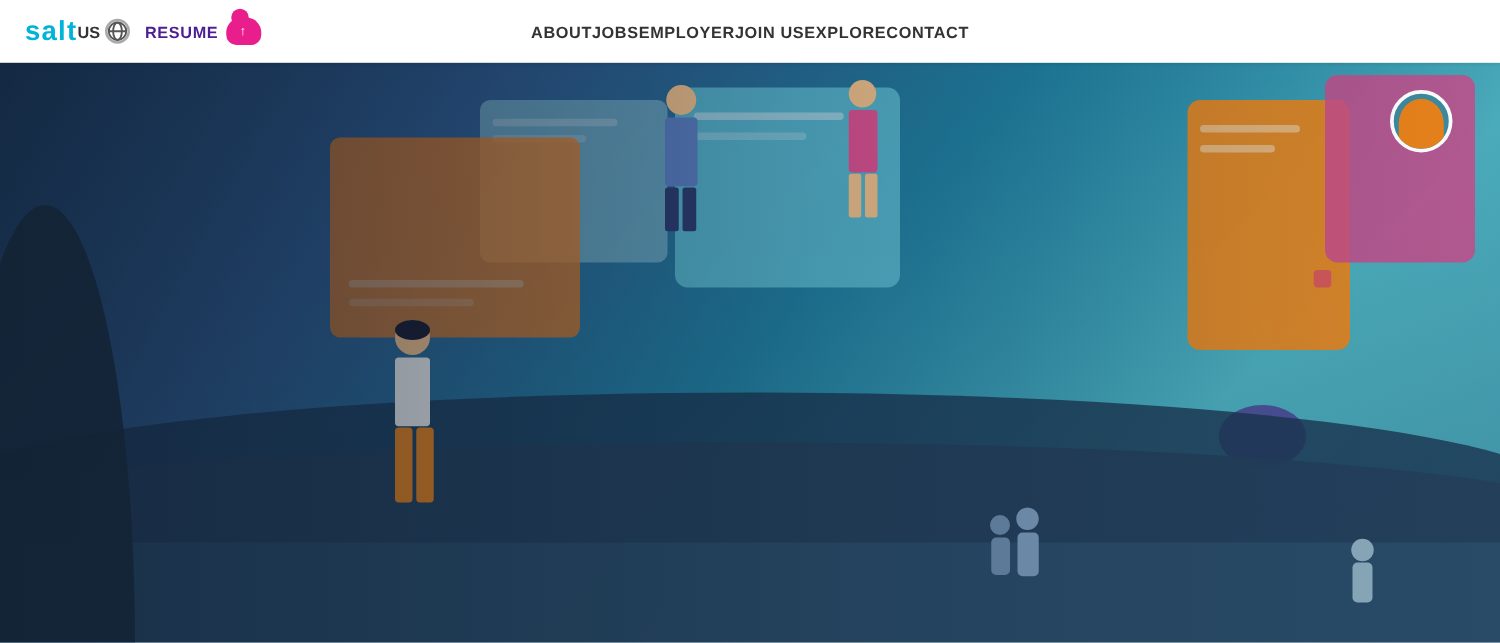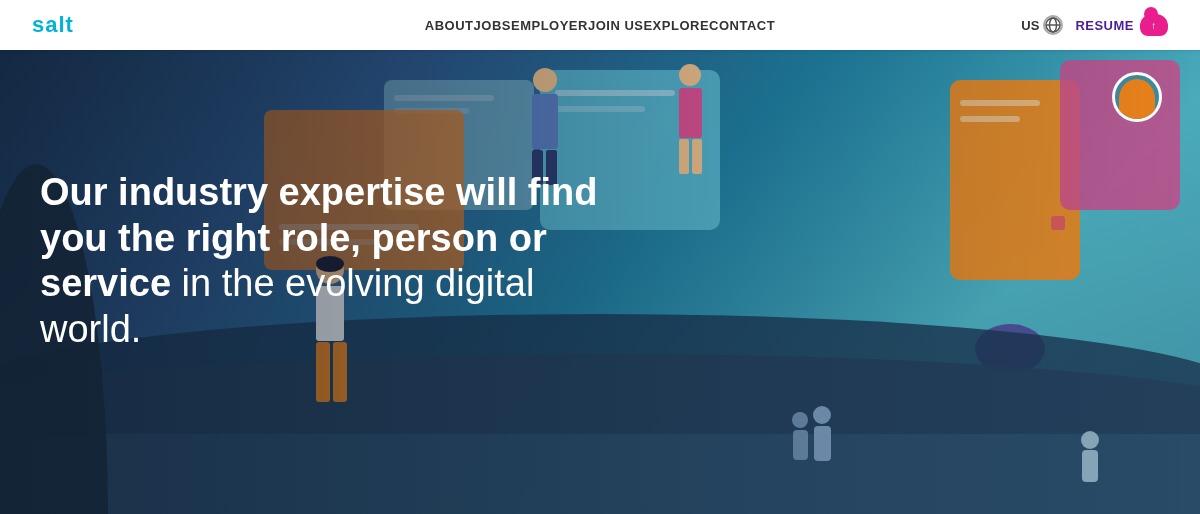--- a/index.html
+++ b/index.html
@@ -12,22 +12,22 @@
     }
 
     
     .header {
       position: absolute;
       top: 0; left: 0; right: 0;
       height: 50px;
       background: #fff;
       display: flex;
       align-items: center;
-      justify-content: space-between;
-      padding: 0 32px;
+      justify-content: flex-start;
+      padding: 0 20px;
       z-index: 10;
       box-shadow: 0 1px 3px rgba(0,0,0,0.1);
     }
 
     .logo {
       font-size: 22px;
       font-weight: bold;
       color: #00b4d8;
       letter-spacing: 1px;
     }
@@ -46,21 +46,20 @@
       color: #333;
       letter-spacing: 0.5px;
       cursor: pointer;
       text-transform: uppercase;
     }
 
     .header-right {
       display: flex;
       align-items: center;
       gap: 12px;
-      margin-left: 34px;
     }
 
     .region-selector {
       display: flex;
       align-items: center;
       gap: 4px;
       font-size: 13px;
       font-weight: 600;
       color: #333;
       cursor: pointer;
@@ -420,18 +419,13 @@
 
     <circle cx="822" cy="365" r="9" fill="#7a9aba"></circle>
     <rect x="814" y="376" width="17" height="35" fill="#7a9aba" rx="4"></rect>
 
     <circle cx="1090" cy="390" r="9" fill="#8aaabb"></circle>
     <rect x="1082" y="400" width="16" height="32" fill="#8aaabb" rx="4"></rect>
   </svg>
 
   <div class="hero-overlay"></div>
 
-  <div class="hero-text">
-    <h1 class="hero-heading">
-      <span class="hero-heading-bold">Our industry expertise will find you the right role, person or service</span><span class="hero-heading-light"> in the evolving digital world.</span>
-    </h1>
-  </div>
 </section>
 
 </body></html>

